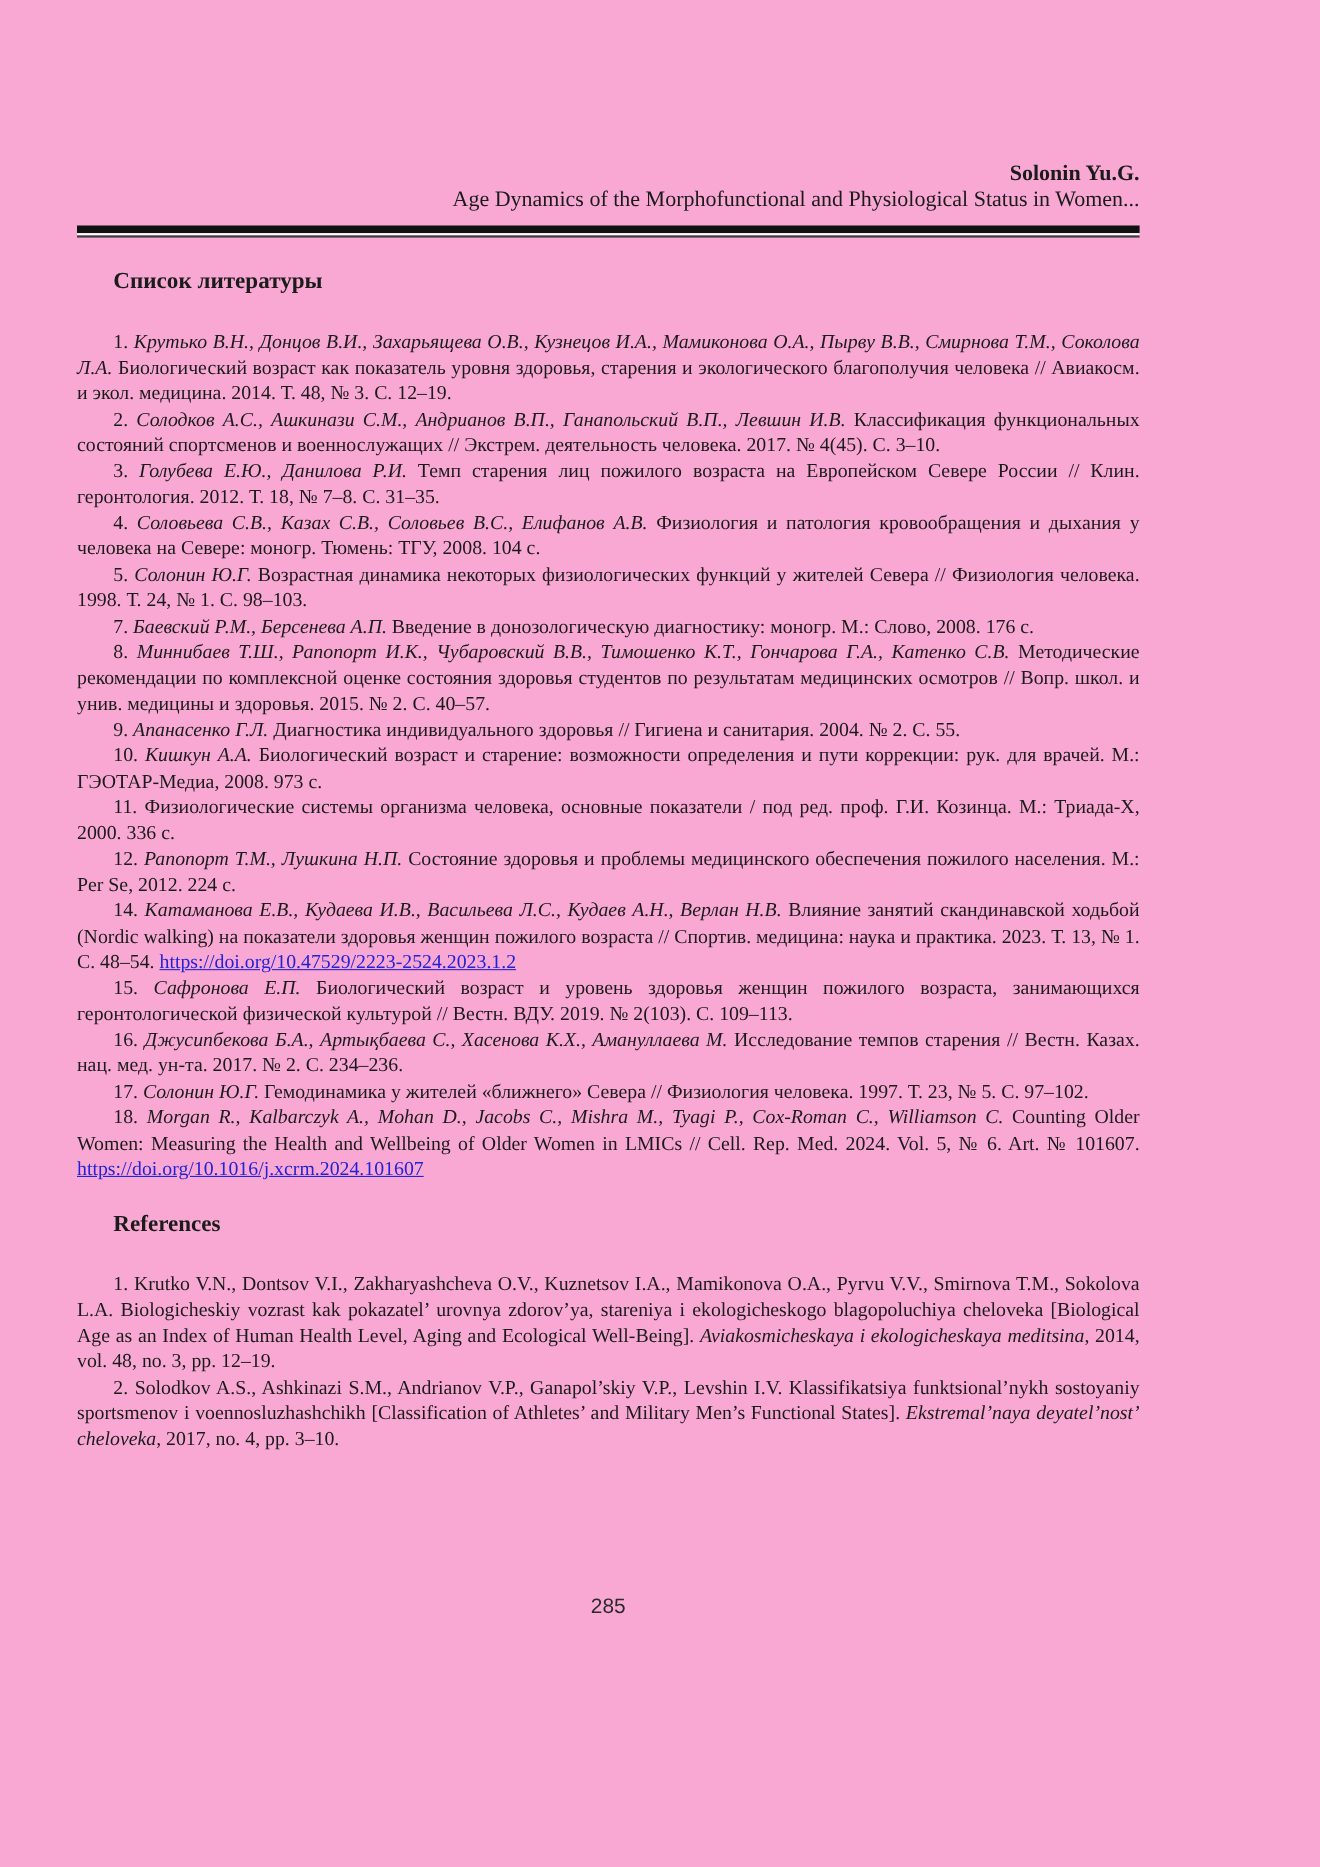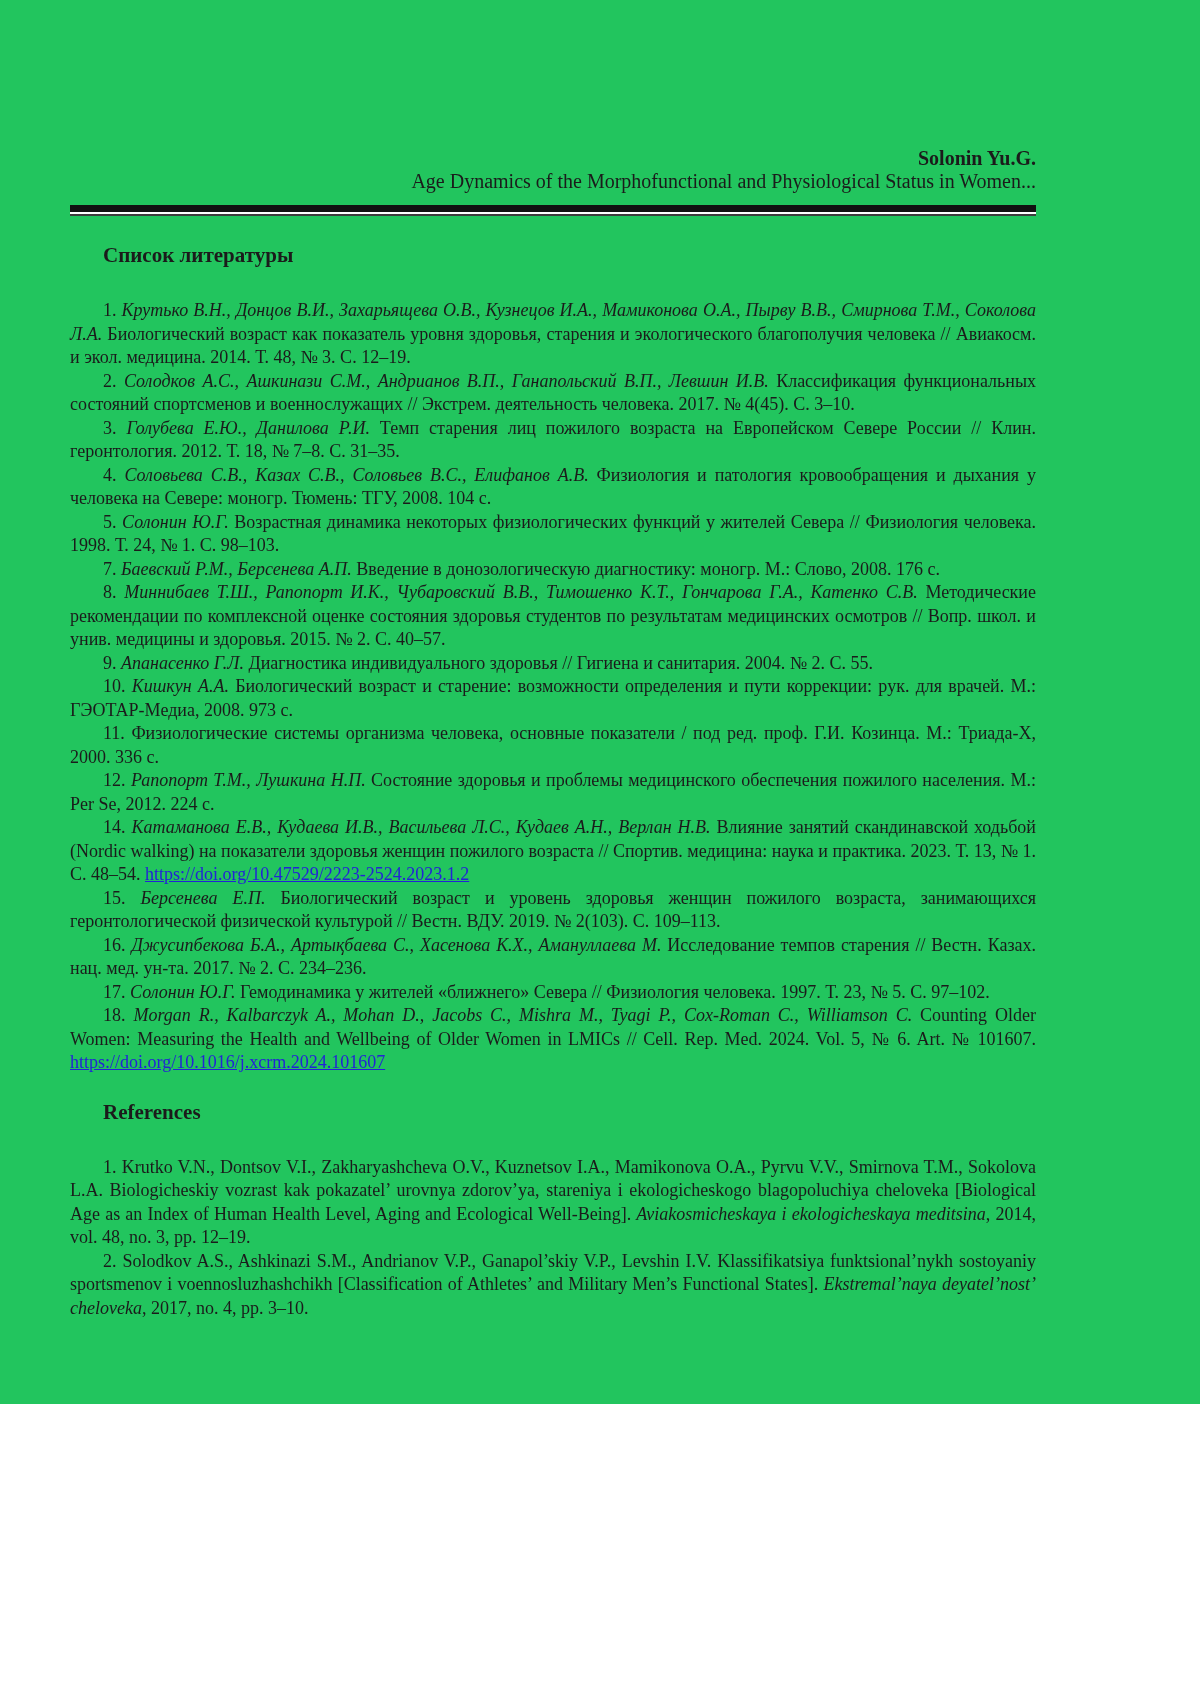--- a/index.html
+++ b/index.html
@@ -1,21 +1,21 @@
 <!DOCTYPE html>
 <html><head>
 <meta charset="utf-8">
 <style>
   * { margin: 0; padding: 0; box-sizing: border-box; }
   html, body { background: #ffffff; }
   .page {
     position: relative;
     width: 1200px;
-    height: 1404px;
-    background: #22c55e;
+    height: 1697px;
+    background: #f9a8d4;
     font-family: "Liberation Serif", serif;
     color: #1b1b1b;
     overflow: hidden;
   }
   .content {
     position: absolute;
     left: 70px;
     top: 147px;
     width: 966px;
   }
@@ -87,21 +87,21 @@
           <p class="ref"><span class="rm">3. </span><span class="it">Голубева Е.Ю., Данилова Р.И.</span><span class="rm"> Темп старения лиц пожилого возраста на Европейском Севере России // Клин. геронтология. 2012. Т. 18, № 7–8. С. 31–35.</span></p>
           <p class="ref"><span class="rm">4. </span><span class="it">Соловьева С.В., Казах С.В., Соловьев В.С., Елифанов А.В.</span><span class="rm"> Физиология и патология кровообращения и дыхания у человека на Севере: моногр. Тюмень: ТГУ, 2008. 104 с.</span></p>
           <p class="ref"><span class="rm">5. </span><span class="it">Солонин Ю.Г.</span><span class="rm"> Возрастная динамика некоторых физиологических функций у жителей Севера // Физиология человека. 1998. Т. 24, № 1. С. 98–103.</span></p>
           <p class="ref"><span class="rm">7. </span><span class="it">Баевский Р.М., Берсенева А.П.</span><span class="rm"> Введение в донозологическую диагностику: моногр. М.: Слово, 2008. 176 с.</span></p>
           <p class="ref"><span class="rm">8. </span><span class="it">Миннибаев Т.Ш., Рапопорт И.К., Чубаровский В.В., Тимошенко К.Т., Гончарова Г.А., Катенко С.В.</span><span class="rm"> Методические рекомендации по комплексной оценке состояния здоровья студентов по результатам медицинских осмотров // Вопр. школ. и унив. медицины и здоровья. 2015. № 2. С. 40–57.</span></p>
           <p class="ref"><span class="rm">9. </span><span class="it">Апанасенко Г.Л.</span><span class="rm"> Диагностика индивидуального здоровья // Гигиена и санитария. 2004. № 2. С. 55.</span></p>
           <p class="ref"><span class="rm">10. </span><span class="it">Кишкун А.А.</span><span class="rm"> Биологический возраст и старение: возможности определения и пути коррекции: рук. для врачей. М.: ГЭОТАР-Медиа, 2008. 973 с.</span></p>
           <p class="ref"><span class="rm">11. Физиологические системы организма человека, основные показатели / под ред. проф. Г.И. Козинца. М.: Триада-Х, 2000. 336 с.</span></p>
           <p class="ref"><span class="rm">12. </span><span class="it">Рапопорт Т.М., Лушкина Н.П.</span><span class="rm"> Состояние здоровья и проблемы медицинского обеспечения пожилого населения. М.: Per Se, 2012. 224 с.</span></p>
           <p class="ref"><span class="rm">14. </span><span class="it">Катаманова Е.В., Кудаева И.В., Васильева Л.С., Кудаев А.Н., Верлан Н.В.</span><span class="rm"> Влияние занятий скандинавской ходьбой (Nordic walking) на показатели здоровья женщин пожилого возраста // Спортив. медицина: наука и практика. 2023. Т. 13, № 1. С. 48–54. </span><a class="doi" href="#" style="color: rgb(35, 35, 214);">https://doi.org/10.47529/2223-2524.2023.1.2</a></p>
-          <p class="ref"><span class="rm">15. </span><span class="it">Берсенева Е.П.</span><span class="rm"> Биологический возраст и уровень здоровья женщин пожилого возраста, занимающихся геронтологической физической культурой // Вестн. ВДУ. 2019. № 2(103). С. 109–113.</span></p>
+          <p class="ref"><span class="rm">15. </span><span class="it">Сафронова Е.П.</span><span class="rm"> Биологический возраст и уровень здоровья женщин пожилого возраста, занимающихся геронтологической физической культурой // Вестн. ВДУ. 2019. № 2(103). С. 109–113.</span></p>
           <p class="ref"><span class="rm">16. </span><span class="it">Джусипбекова Б.А., Артықбаева С., Хасенова К.Х., Амануллаева М.</span><span class="rm"> Исследование темпов старения // Вестн. Казах. нац. мед. ун-та. 2017. № 2. С. 234–236.</span></p>
           <p class="ref"><span class="rm">17. </span><span class="it">Солонин Ю.Г.</span><span class="rm"> Гемодинамика у жителей «ближнего» Севера // Физиология человека. 1997. Т. 23, № 5. С. 97–102.</span></p>
           <p class="ref"><span class="rm">18. </span><span class="it">Morgan R., Kalbarczyk A., Mohan D., Jacobs C., Mishra M., Tyagi P., Cox-Roman C., Williamson C.</span><span class="rm"> Counting Older Women: Measuring the Health and Wellbeing of Older Women in LMICs // Cell. Rep. Med. 2024. Vol. 5, № 6. Art. № 101607. </span><a class="doi" href="#" style="color: rgb(35, 35, 214);">https://doi.org/10.1016/j.xcrm.2024.101607</a></p>
         </section>
         <section class="section">
           <h2 class="section-heading">References</h2>
           <p class="ref"><span class="rm">1. Krutko V.N., Dontsov V.I., Zakharyashcheva O.V., Kuznetsov I.A., Mamikonova O.A., Pyrvu V.V., Smirnova T.M., Sokolova L.A. Biologicheskiy vozrast kak pokazatel’ urovnya zdorov’ya, stareniya i ekologicheskogo blagopoluchiya cheloveka [Biological Age as an Index of Human Health Level, Aging and Ecological Well-Being]. </span><span class="it">Aviakosmicheskaya i ekologicheskaya meditsina</span><span class="rm">, 2014, vol. 48, no. 3, pp. 12–19.</span></p>
           <p class="ref"><span class="rm">2. Solodkov A.S., Ashkinazi S.M., Andrianov V.P., Ganapol’skiy V.P., Levshin I.V. Klassifikatsiya funktsional’nykh sostoyaniy sportsmenov i voennosluzhashchikh [Classification of Athletes’ and Military Men’s Functional States]. </span><span class="it">Ekstremal’naya deyatel’nost’ cheloveka</span><span class="rm">, 2017, no. 4, pp. 3–10.</span></p>
         </section>
       </main>

